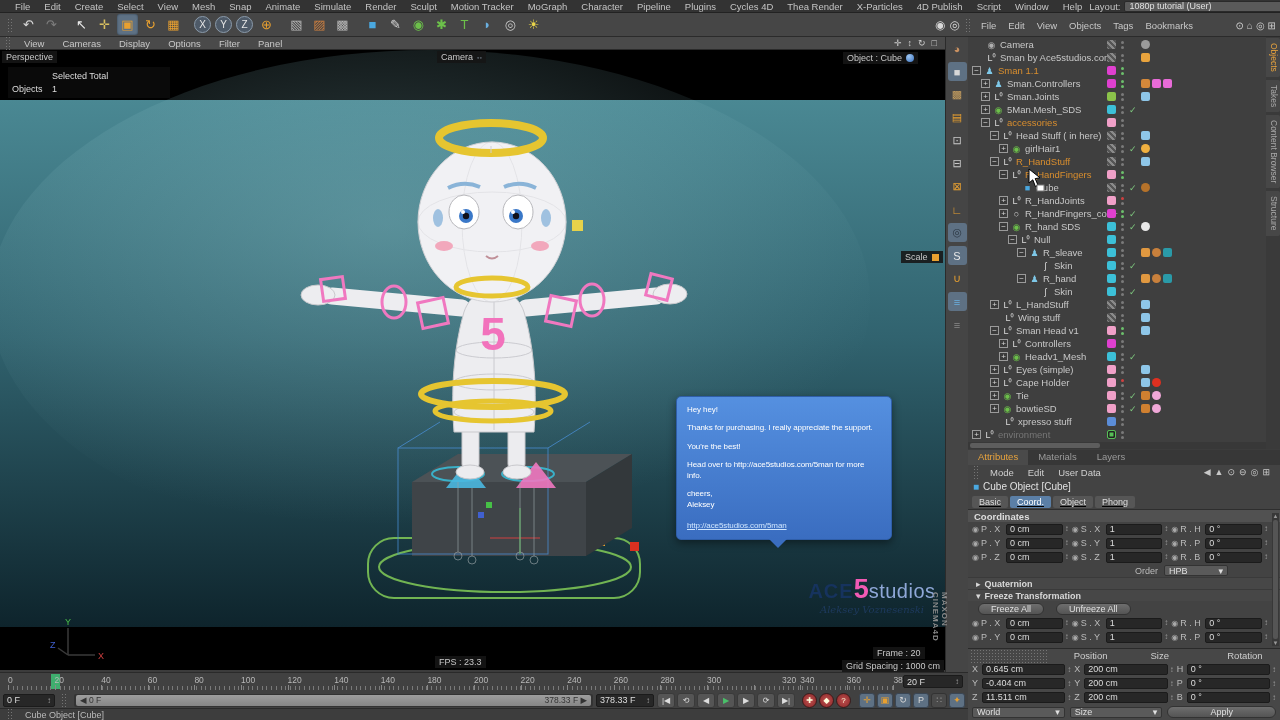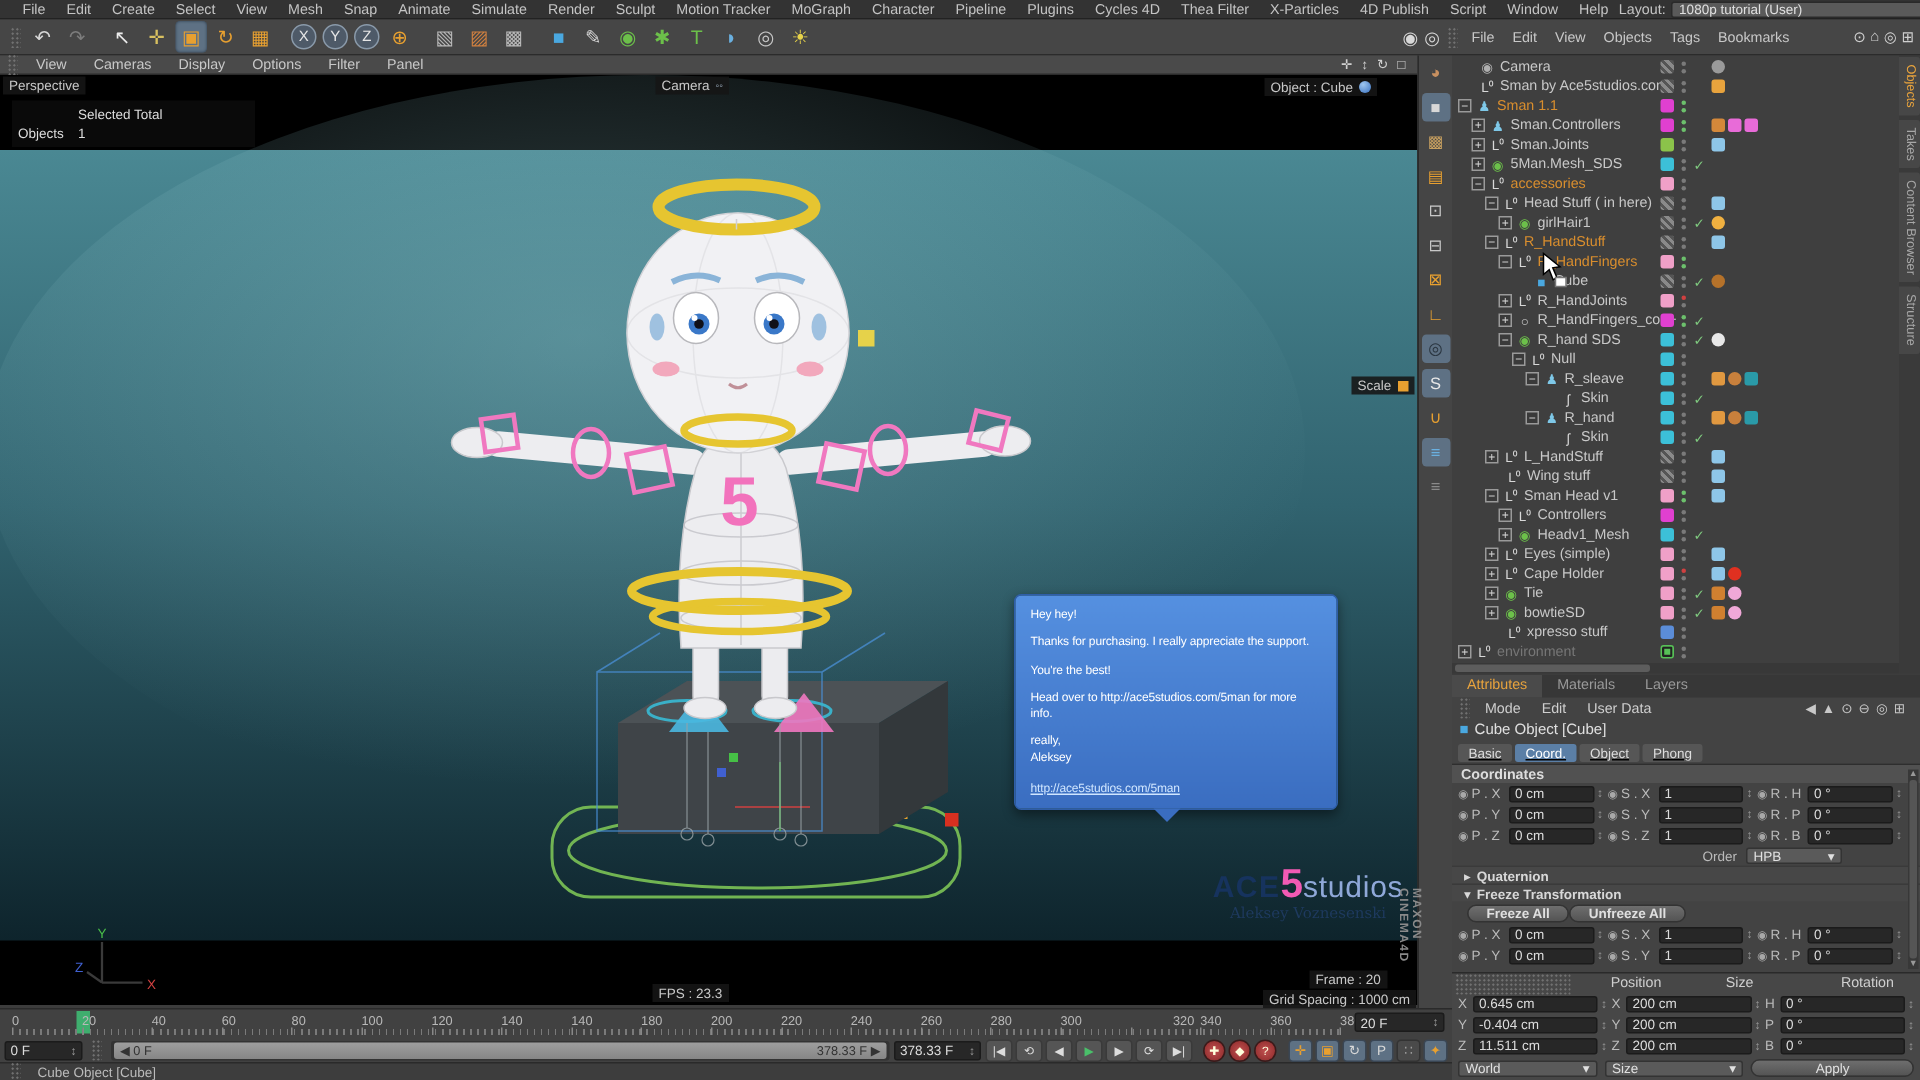--- a/index.html
+++ b/index.html
@@ -49,21 +49,21 @@
     background:linear-gradient(180deg,#5590e0,#3a6dc0); border:1px solid #2f5ea8;
     box-shadow:0 3px 8px rgba(0,0,0,.45); color:#fff; font-size:8px; letter-spacing:-0.1px; line-height:1.3; }
   #bubble p { margin:0 0 8px 0; }
   #bubble .tail { position:absolute; left:92px; top:100%; width:0; height:0;
     border:9px solid transparent; border-top-color:#3a6dc0; border-bottom-width:0; }
   #bubblelink { color:#cfe6ff; text-decoration:underline; }
   #logo { left:794px; top:576px; width:156px; text-align:center; line-height:1; }
   #logo .ace { color:#16335e; font-weight:bold; font-size:20px; letter-spacing:1px; }
   #logo .five { color:#f25ab4; font-weight:bold; font-size:27px; }
   #logo .stud { color:#8fa8d8; font-size:20px; letter-spacing:0.5px; }
-  #logo .author { font-family:"DejaVu Serif", serif; font-size:10px; color:#1e3a5f; margin-top:2px; }
+  #logo .author { font-family:"DejaVu Serif", serif; font-style:italic; font-size:10px; color:#1e3a5f; margin-top:2px; }
   #watermark { left:931px; top:592px; height:84px; writing-mode:vertical-rl; font-size:8px;
     color:#8a8a8a; letter-spacing:1px; font-weight:bold; }
 
   
   #modebar { left:945px; top:37px; width:23px; height:635px; background:#454545; border-left:1px solid #2b2b2b;
     display:flex; flex-direction:column; align-items:center; padding-top:2px; gap:4px; }
   .mbi { width:19px; height:19px; display:flex; align-items:center; justify-content:center;
     font-size:11px; border-radius:3px; flex:none; }
   .mbi.active { background:#5e7184; }
 
@@ -117,21 +117,21 @@
     height:11px; padding:0 3px; font-size:9px; display:flex; align-items:center; min-width:0; overflow:hidden; }
   .fspin { color:#999; font-size:8px; flex:none; }
   #orderrow { height:13px; display:flex; align-items:center; justify-content:flex-end;
     padding-right:52px; gap:6px; font-size:9px; color:#bbb; }
   .dd { background:#5a5a5a; border:1px solid #333; border-radius:2px; color:#e0e0e0;
     height:11px; display:flex; align-items:center; justify-content:space-between; padding:0 4px; font-size:9px; }
   #orderdd { width:64px; }
   .collapse { height:12px; font-size:9px; color:#d8d8d8; padding-left:8px; display:flex;
     align-items:center; gap:4px; background:#474747; border-top:1px solid #3a3a3a; }
   .collapse b { font-weight:bold; }
-  #fbuttons { height:15px; display:flex; gap:0; padding-left:10px; align-items:center;font-weight:bold; }
+  #fbuttons { height:15px; display:flex; gap:12px; padding-left:10px; align-items:center; }
   .btn { background:linear-gradient(#6e6e6e,#545454); border:1px solid #333; border-radius:7px;
     color:#e0e0e0; font-size:9px; padding:0 12px; height:12px; display:flex; align-items:center; }
   #attrscroll { left:1272px; top:513px; width:7px; height:133px; background:#383838;
     font-size:6px; color:#999; display:flex; flex-direction:column; justify-content:space-between;
     align-items:center; }
   #attrscroll .thumb { width:5px; flex:1; margin:1px; background:#555; border-radius:2px; }
 
   
   #coordmgr { left:968px; top:648px; width:312px; height:72px; background:#474747; border-top:1px solid #2a2a2a; }
   #cmhead { height:13px; display:flex; align-items:center; font-size:9.5px; color:#cfcfcf; }
@@ -186,21 +186,21 @@
       <span class="mitem">Animate</span>
       <span class="mitem">Simulate</span>
       <span class="mitem">Render</span>
       <span class="mitem">Sculpt</span>
       <span class="mitem">Motion Tracker</span>
       <span class="mitem">MoGraph</span>
       <span class="mitem">Character</span>
       <span class="mitem">Pipeline</span>
       <span class="mitem">Plugins</span>
       <span class="mitem">Cycles 4D</span>
-      <span class="mitem">Thea Filter</span>
+      <span class="mitem">Thea Render</span>
       <span class="mitem">X-Particles</span>
       <span class="mitem">4D Publish</span>
       <span class="mitem">Script</span>
       <span class="mitem">Window</span>
       <span class="mitem">Help</span>
     </span>
   <span id="layoutwrap">
     <span>Layout:</span>
     <span id="layoutsel">
       <span>1080p tutorial (User)</span>
@@ -427,21 +427,21 @@
 <div class="chip abs" style="left:842px; top:660px;">
   <span>Grid Spacing : 1000 cm</span>
 </div>
 
 <div id="bubble" class="abs">
   <div id="bubblelines">
       <p>Hey hey!</p>
       <p>Thanks for purchasing. I really appreciate the support.</p>
       <p>You're the best!</p>
       <p>Head over to http://ace5studios.com/5man for more info.</p>
-      <p style="margin-bottom: 1px;">really,</p>
+      <p style="margin-bottom: 1px;">cheers,</p>
       <p>Aleksey</p>
     </div>
   <p style="margin:10px 0 2px 0;"><a id="bubblelink" href="#">http://ace5studios.com/5man</a></p>
   <div class="tail"></div>
 </div>
 
 <div id="logo" class="abs">
   <div>
     <span class="ace">ACE</span><span class="five">5</span><span class="stud">studios</span>
   </div>

